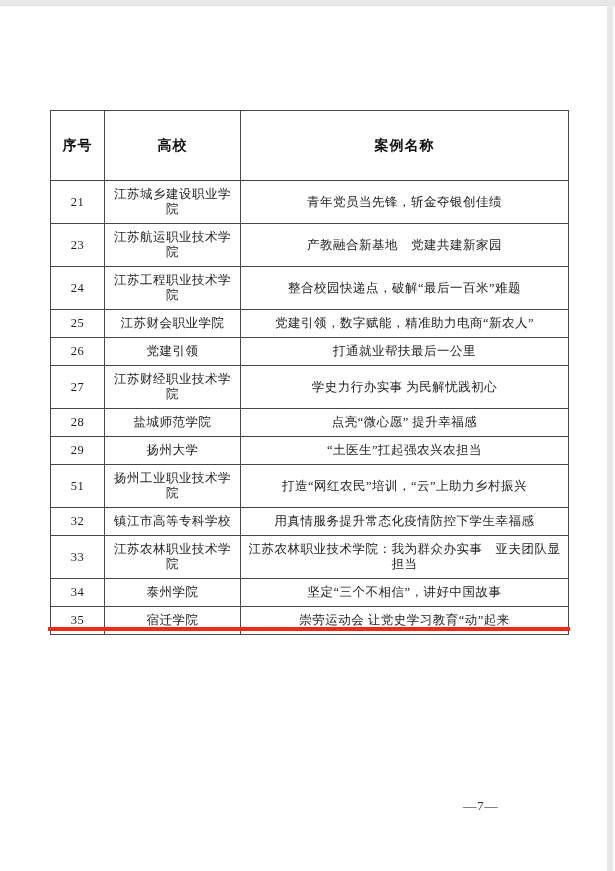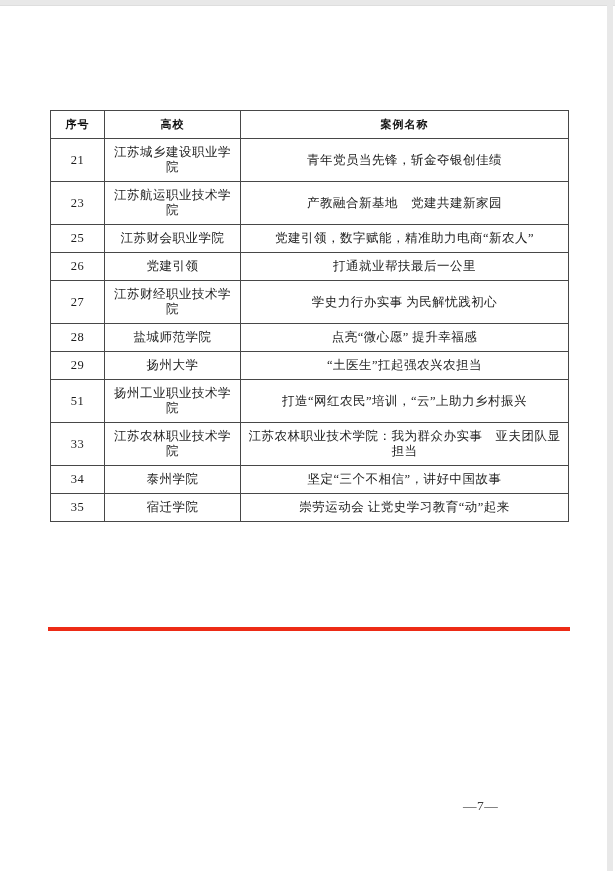--- a/index.html
+++ b/index.html
@@ -26,22 +26,22 @@
   }
   .case-table th,.case-table td{
     border:1px solid #474747;
     text-align:center;vertical-align:middle;
     color:#1d1d1d;
     font-size:12.5px;line-height:15px;letter-spacing:0.5px;
     padding:6px 3px;
     word-break:break-all;
   }
   .case-table th{
-    font-size:11px;font-weight:bold;letter-spacing:1px;
-    padding:6px 2px;color:#111;
+    font-size:14px;font-weight:bold;letter-spacing:1px;
+    padding:27px 2px;color:#111;
   }
   .red-underline{
     position:absolute;left:48px;width:522px;height:4px;
     z-index:5;
   }
   .page-number{
     position:absolute;left:463px;top:798px;
     font-size:13.5px;color:#3a3a3a;letter-spacing:0.5px;
   }
 </style>
@@ -70,20 +70,25 @@
     <td>21</td>
     <td>江苏城乡建设职业学院</td>
     <td>青年党员当先锋，斩金夺银创佳绩</td>
   </tr>
         <tr>
     <td>23</td>
     <td>江苏航运职业技术学院</td>
     <td>产教融合新基地　党建共建新家园</td>
   </tr>
         <tr>
+    <td>24</td>
+    <td>江苏工程职业技术学院</td>
+    <td>整合校园快递点，破解“最后一百米”难题</td>
+  </tr>
+        <tr>
     <td>25</td>
     <td>江苏财会职业学院</td>
     <td>党建引领，数字赋能，精准助力电商“新农人”</td>
   </tr>
         <tr>
     <td>26</td>
     <td>党建引领</td>
     <td>打通就业帮扶最后一公里</td>
   </tr>
         <tr>
@@ -99,20 +104,25 @@
         <tr>
     <td>29</td>
     <td>扬州大学</td>
     <td>“土医生”扛起强农兴农担当</td>
   </tr>
         <tr>
     <td>51</td>
     <td>扬州工业职业技术学院</td>
     <td>打造“网红农民”培训，“云”上助力乡村振兴</td>
   </tr>
+        <tr>
+    <td>32</td>
+    <td>镇江市高等专科学校</td>
+    <td>用真情服务提升常态化疫情防控下学生幸福感</td>
+  </tr>
         <tr id="highlighted-row">
     <td>33</td>
     <td>江苏农林职业技术学院</td>
     <td>江苏农林职业技术学院：我为群众办实事　亚夫团队显担当</td>
   </tr>
         <tr>
     <td>34</td>
     <td>泰州学院</td>
     <td>坚定“三个不相信”，讲好中国故事</td>
   </tr>

